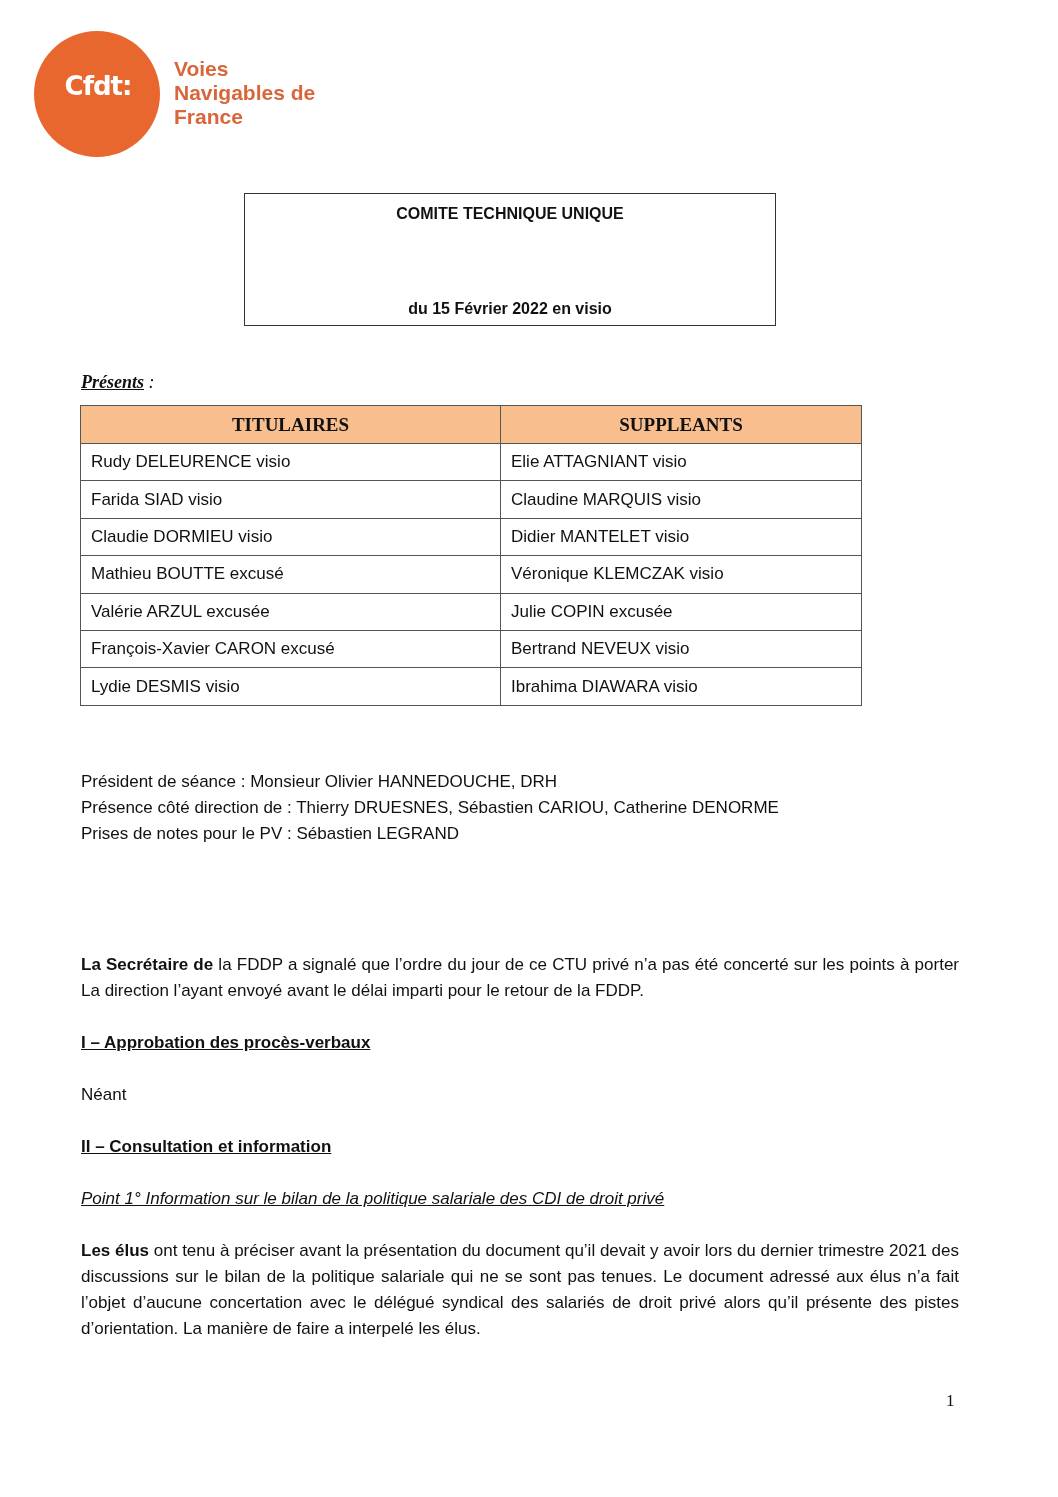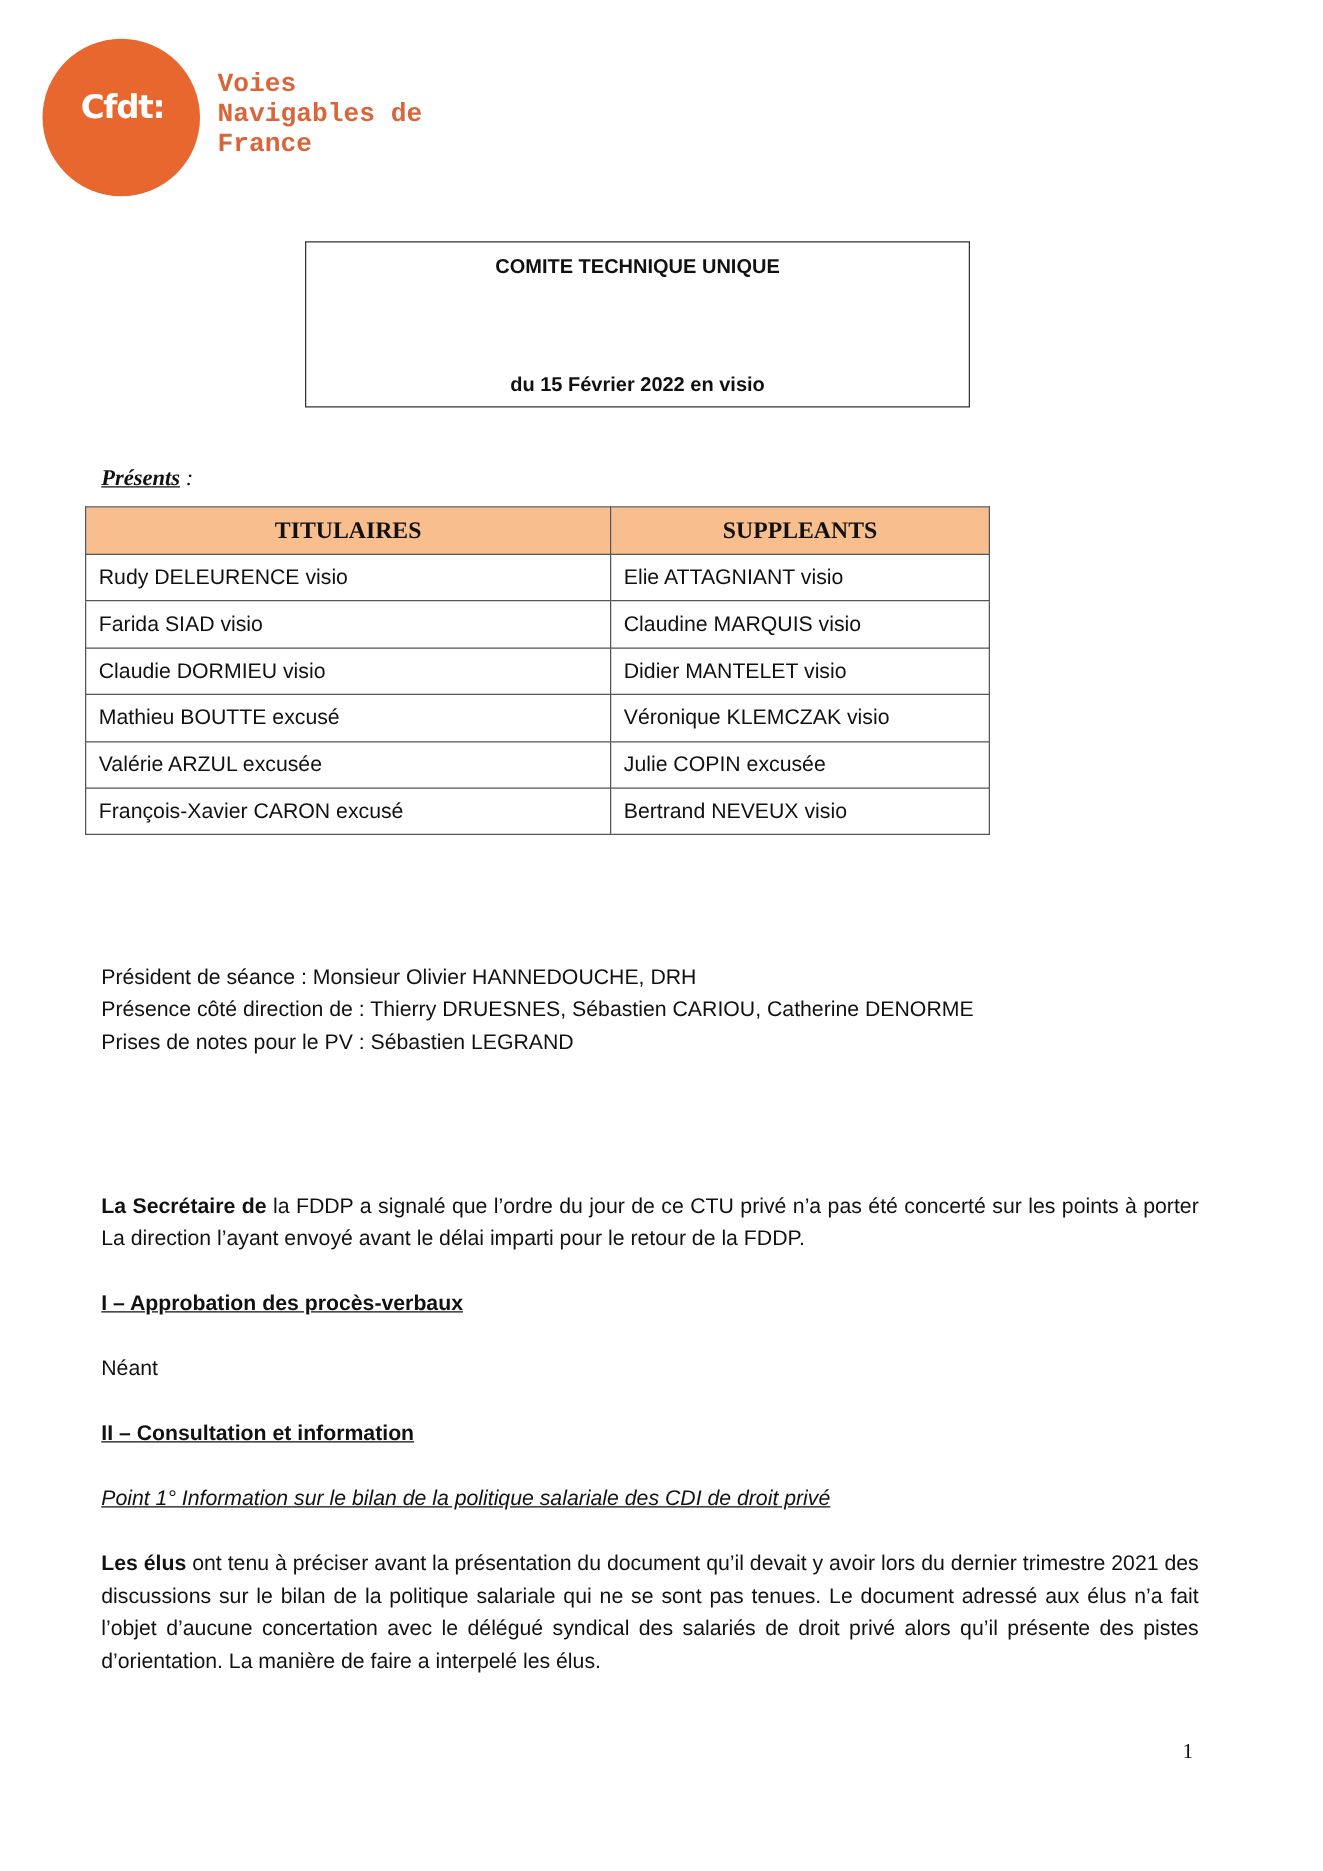--- a/index.html
+++ b/index.html
@@ -4,33 +4,33 @@
 <style>
   html, body { margin: 0; padding: 0; background: #ffffff; }
   body { width: 1058px; height: 1497px; position: relative; overflow: hidden;
          font-family: "Liberation Sans", sans-serif; color: #111; }
   .logo { position: absolute; left: 34px; top: 31px; width: 130px; height: 130px; }
   .logo-circle { position: absolute; left: 0; top: 0; width: 126px; height: 126px; border-radius: 50%;
                  background: #e8672e; }
   .logo-cfdt { position: absolute; left: 4px; top: 40px; width: 120px; text-align: center;
                font-family: "DejaVu Sans", sans-serif; font-weight: bold; font-size: 26px;
                color: #ffffff; letter-spacing: -1px; }
-  .logo-text { position: absolute; left: 174px; top: 57px; font-family: Liberation Mono, monospace;
+  .logo-text { position: absolute; left: 174px; top: 57px; font-family: Liberation Sans, sans-serif;
                font-weight: bold; font-size: 21px; line-height: 24px; color: #d9653a; }
   .title-box { position: absolute; left: 244px; top: 193px; width: 532px; height: 133px;
                border: 1.5px solid #333; box-sizing: border-box; text-align: center;
                font-family: "Liberation Sans", sans-serif; font-weight: bold; font-size: 16px; }
   .title-box div { position: absolute; left: 0; right: 0; }
   .t1 { top: 11px; } .t2 { top: 60px; } .t3 { top: 106px; }
 
   .presents { position: absolute; left: 81px; top: 372px; font-family: "Liberation Serif", serif;
               font-size: 18px; font-style: italic; }
   .presents .u { font-weight: bold; text-decoration: underline; }
 
-  table.att { position: absolute; left: 68px; top: 405px; width: 724px; border-collapse: collapse; }
+  table.att { position: absolute; left: 80px; top: 405px; width: 782px; border-collapse: collapse; }
   table.att th, table.att td { border: 1.5px solid #555; text-align: left; }
   table.att th { background: #f9be8d; height: 35px; text-align: center;
                  font-family: "Liberation Serif", serif; font-weight: bold; font-size: 19px; }
   table.att td { height: 36.4px; padding: 0 0 0 10px; font-family: "Liberation Sans", sans-serif;
                  font-size: 17px; }
   table.att td.c1 { width: 409px; margin-left: 18px; }
 
   .para { position: absolute; left: 81px; width: 878px; font-size: 17px; line-height: 26px;
           font-family: "Liberation Sans", sans-serif; }
   .just { text-align: justify; text-align-last: left; }
@@ -85,20 +85,24 @@
         <td>Véronique KLEMCZAK visio</td>
       </tr>
       <tr>
         <td class="c1">Valérie ARZUL excusée</td>
         <td>Julie COPIN excusée</td>
       </tr>
       <tr>
         <td class="c1">François-Xavier CARON excusé</td>
         <td>Bertrand NEVEUX visio</td>
       </tr>
+      <tr>
+        <td class="c1">Lydie DESMIS visio</td>
+        <td>Ibrahima DIAWARA visio</td>
+      </tr>
     </tbody>
 </table>
 
 <div class="para" style="top:769px;">
   <div>Président de séance : Monsieur Olivier HANNEDOUCHE, DRH</div>
   <div>Présence côté direction de :  Thierry DRUESNES, Sébastien CARIOU, Catherine DENORME</div>
   <div>Prises de notes pour le PV : Sébastien LEGRAND</div>
   <div style="height:26px"></div>
 </div>
 

